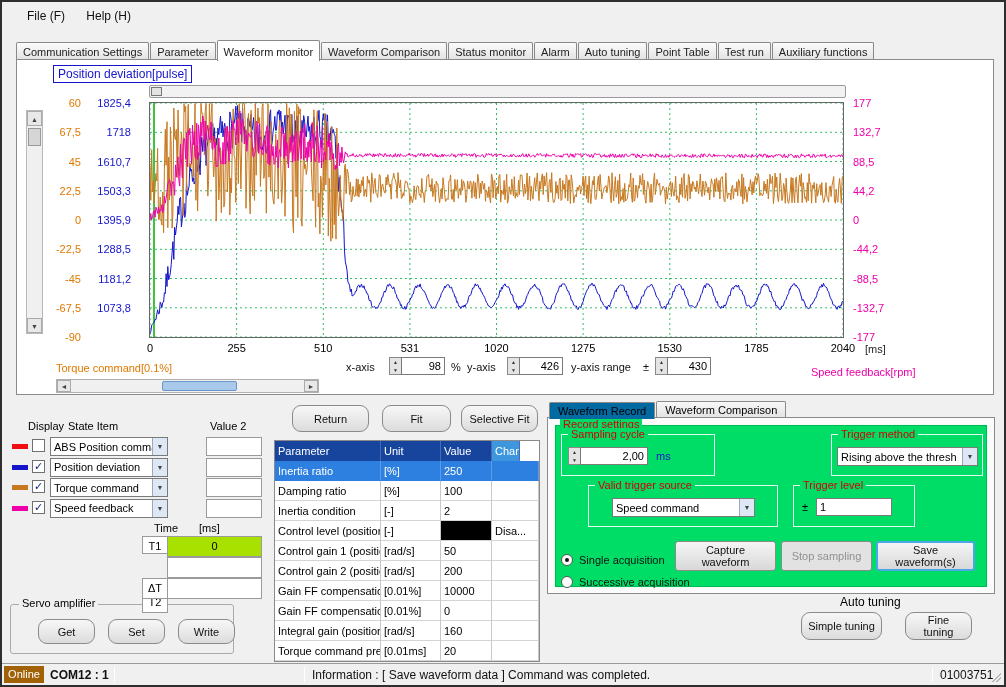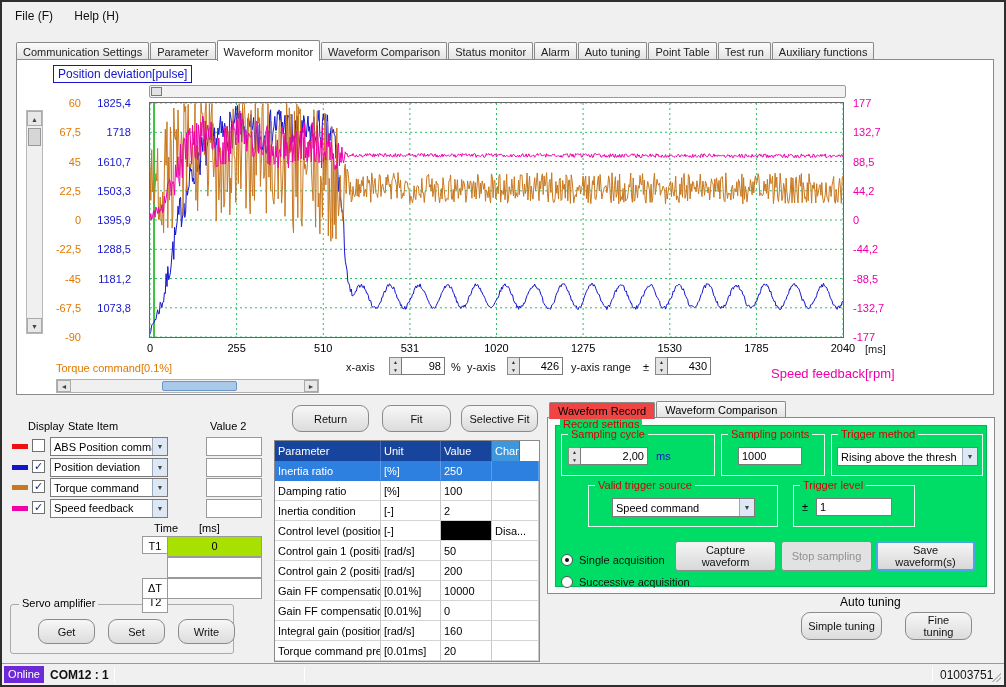--- a/index.html
+++ b/index.html
@@ -1,18 +1,18 @@
 <!DOCTYPE html>
 <html><head>
 <meta charset="utf-8">
 <style>
 *{box-sizing:border-box}
 body{margin:0;background:#9a9a9a;font-family:"Liberation Sans",sans-serif}
 .window{position:relative;width:1006px;height:687px;background:#f0f0f0;border:2px solid #2e2e2e;overflow:hidden}
-.menubar{height:30px;padding:5px 4px 0;font-size:12px;color:#111}
+.menubar{height:30px;padding:5px 16px 0;font-size:12px;color:#111}
 .menu-item{display:inline-block;padding:2px 9px;cursor:default}
 .tabstrip{position:absolute;left:14px;top:33px;right:14px;height:25px;display:flex;align-items:flex-end}
 .tab{font-size:11px;padding:3px 6px 2px;border:1px solid #898989;border-bottom:none;background:linear-gradient(#fcfcfc,#e2e2e2);margin-right:1px;border-radius:2px 2px 0 0;color:#222;white-space:nowrap}
 .tab.active{background:#fff;padding-top:5px;padding-bottom:3px;position:relative;z-index:3;margin-bottom:-1px}
 .chart-panel{position:absolute;left:14px;top:57px;width:978px;height:336px;background:#fff;border:1px solid #8a8a8a}
 .pd-label{position:absolute;left:36px;top:5px;font-size:12px;color:#1414cc;border:1px solid #1414cc;padding:1px 4px;background:#fff}
 .top-slider{position:absolute;left:132px;top:25px;width:697px;height:13px;background:#f2f2f2;border:1px solid #9a9a9a;border-radius:2px}
 .top-slider-thumb{position:absolute;left:1px;top:1px;width:11px;height:9px;background:#e2e2e2;border:1px solid #777}
 .vscroll{position:absolute;left:9px;top:50px;width:17px;height:224px;background:#f0f0f0;border:1px solid #b8b8b8}
 .vs-btn{position:absolute;left:0;width:15px;height:15px;font-size:7px;text-align:center;line-height:15px;color:#444;background:#e8e8e8;border:1px solid #aaa}
@@ -21,21 +21,21 @@
 .plot{position:absolute;left:132px;top:42px;width:695px;height:236px;border:1px solid #666;background:#fff}
 .plot svg{display:block}
 .axis-tick{position:absolute;font-size:11px;line-height:12px;white-space:nowrap}
 .x-unit{position:absolute;left:848px;top:283px;font-size:11px;color:#222}
 .clabel{position:absolute;top:301px;font-size:11px;color:#111;white-space:nowrap}
 .spinner{position:absolute;top:297px;height:18px;display:flex}
 .spin-btns{display:flex;flex-direction:column;width:12px;border:1px solid #8a8a8a;border-right:none;background:#e4e4e4}
 .spin-btns div{flex:1;font-size:5px;line-height:8px;text-align:center;color:#333}
 .spin-input{width:44px;height:18px;border:1px solid #7a7a7a;font:11px "Liberation Sans",sans-serif;text-align:right;padding:0 3px;background:#fff}
 .torque-label{position:absolute;left:39px;top:302px;font-size:11px}
-.speed-label{position:absolute;left:754px;top:306px;font-size:13px}
+.speed-label{position:absolute;left:794px;top:306px;font-size:11px}
 .hscroll{position:absolute;left:39px;top:319px;width:263px;height:14px;background:#f0f0f0;border:1px solid #b0b0b0}
 .hs-btn{position:absolute;top:0;width:14px;height:12px;font-size:7px;line-height:12px;text-align:center;background:#e8e8e8;border:1px solid #aaa;color:#444}
 .hs-btn.left{left:0}.hs-btn.right{right:0}
 .hs-thumb{position:absolute;left:105px;top:1px;width:75px;height:10px;background:#a9c9ea;border:1px solid #6a96c8;border-radius:2px}
 .lower{position:absolute;left:0;top:396px;width:1006px;height:268px;font-size:11px}
 .hdr-label{position:absolute;color:#000;white-space:nowrap}
 .dash{position:absolute;height:5px;width:16px}
 .cb{position:absolute;width:13px;height:13px;background:#fff;border:1px solid #707070;line-height:11px;text-align:center;font-size:11px;color:#14287a}
 .sel{position:absolute;height:19px;background:#fff;border:1px solid #7a7a7a;display:flex;align-items:center}
 .sel-text{flex:1;padding:0 3px;white-space:nowrap;overflow:hidden;font-size:11px}
@@ -47,36 +47,36 @@
 .btn{position:absolute;font:11px "Liberation Sans",sans-serif;background:linear-gradient(#f7f7f7,#dcdcdc);border:1px solid #8a8a8a;border-radius:9px;color:#111;text-align:center;cursor:default}
 .ptable{position:absolute;left:272px;top:42px;width:266px;border:1px solid #8a8a8a;background:#fff}
 .prow{display:flex;height:20px}
 .pcell{border-right:1px solid #c8c8c8;border-bottom:1px solid #d4d4d4;padding:3px 3px 0;white-space:nowrap;overflow:hidden;font-size:11px;line-height:14px}
 .pcell.ph{background:#17459e;color:#fff;border-right-color:#4a6ab8;border-bottom-color:#17459e}
 .pcell.ph-alt{background:#3e97dd;border-bottom-color:#3e97dd}
 .selrow .pcell{background:#2d7fe0;color:#fff;border-bottom-color:#2d7fe0;border-right-color:#5a9ce8}
 .pcell.blackcell{background:#000}
 .rp-tabs{position:absolute;left:547px;top:0;display:flex;align-items:flex-end;height:20px}
 .rp-tab{font-size:11px;padding:2px 8px;border:1px solid #8a8a8a;border-bottom:none;background:linear-gradient(#f8f8f8,#e2e2e2);border-radius:2px 2px 0 0;margin-right:1px;white-space:nowrap}
-.rp-tab.active{background:#ef4444;margin-bottom:-1px;position:relative;z-index:2}
+.rp-tab.active{background:#0369a1;margin-bottom:-1px;position:relative;z-index:2}
 .rp-body{position:absolute;left:545px;top:19px;width:448px;height:177px;background:#fbfbfb;border:1px solid #8a8a8a}
 .green{position:absolute;left:552px;top:26px;width:434px;height:164px;border:1px solid #effff4;box-shadow:inset 0 0 0 1px rgba(0,110,60,.35)}
 .grp{position:absolute;border:1px solid rgba(255,255,255,.9)}
 .grp-label{position:absolute;top:-7px;left:6px;padding:0 3px;font-size:11px;color:#d40000;line-height:12px;white-space:nowrap}
 .ginput{position:absolute;height:18px;border:1px solid #7a7a7a;background:#fff;font:11px "Liberation Sans",sans-serif;padding:0 3px}
 .gspin{position:absolute;display:flex;height:18px}
 .msu{position:absolute;font-size:11px;color:#1414cc}
 .radio-row{position:absolute;display:flex;align-items:center;font-size:11px;color:#111}
 .radio{width:12px;height:12px;border-radius:50%;background:#fff;border:1px solid #555;display:inline-block;position:relative;margin-right:6px}
 .radio.checked::after{content:"";position:absolute;left:3px;top:3px;width:4px;height:4px;border-radius:50%;background:#111}
 .gbtn{position:absolute;font:11px "Liberation Sans",sans-serif;background:linear-gradient(#f5f5f5,#d8d8d8);border:1px solid #8a8a8a;border-radius:3px;color:#111}
 .gbtn.disabled{color:#909090;background:#e2e2e2}
 .gbtn.focus{border:2px solid #49a7e8}
 .statusbar{position:absolute;left:0;bottom:0;width:100%;height:22px;background:#f0f0f0;border-top:1px solid #9a9a9a;font-size:12px;color:#111}
-.sb-online{position:absolute;left:2px;top:2px;height:17px;width:40px;background:#6d28d9;color:#fff;font-size:11px;line-height:17px;text-align:center}
+.sb-online{position:absolute;left:2px;top:2px;height:17px;width:40px;background:#a16207;color:#fff;font-size:11px;line-height:17px;text-align:center}
 .sb-port{position:absolute;left:48px;top:4px;font-weight:bold}
 .sb-sep{position:absolute;top:3px;bottom:3px;width:1px;background:#c4c4c4;border-right:1px solid #fff}
 .sb-msg{position:absolute;left:310px;top:4px;white-space:nowrap}
 .sb-code{position:absolute;left:938px;top:4px}
 .sb-grip{position:absolute;right:3px;bottom:3px;width:11px;height:11px;background:linear-gradient(135deg,transparent 55%,#b8b8b8 55%,#b8b8b8 65%,transparent 65%,transparent 75%,#b8b8b8 75%,#b8b8b8 85%,transparent 85%)}
 </style>
 </head>
 <body>
 
 <div class="window">
@@ -316,24 +316,20 @@
         <div class="gspin" style="left:6px;top:12px">
           <div class="spin-btns">
               <div>▲</div>
               <div>▼</div>
             </div>
           <input class="ginput" style="position: static; width: 68px; text-align: right;" value="2,00">
         </div>
         <span class="msu" style="left:94px;top:15px">ms</span>
       </div>
 
-      <div class="grp" style="left:166px;top:9px;width:104px;height:42px">
-        <div class="grp-label" style="background: rgb(0, 221, 102);">Sampling points</div>
-        <input class="ginput" style="left: 16px; top: 12px; width: 64px;" value="1000">
-      </div>
 
       <div class="grp" style="left:276px;top:9px;width:152px;height:42px">
         <div class="grp-label" style="background: rgb(0, 221, 102);">Trigger method</div>
         <div class="sel" style="left:5px;top:12px;width:141px">
           <span class="sel-text">Rising above the thresh</span>
           <span class="sel-arrow">▼</span>
         </div>
       </div>
 
       <div class="grp" style="left:33px;top:60px;width:190px;height:42px">
@@ -401,18 +397,19 @@
       <div class="tcell" style="left: 165px; top: 159px; width: 95px; height: 21px;"></div>
       <div class="tcell" style="left: 140px; top: 180px; width: 26px; height: 21px;">ΔT</div>
       <div class="tcell" style="left: 165px; top: 180px; width: 95px; height: 21px;"></div>
     </div>
 
   <div class="statusbar">
     <div class="sb-online">Online</div>
     <span class="sb-port">COM12 : 1</span>
     <div class="sb-sep" style="left:112px"></div>
     <div class="sb-sep" style="left:302px"></div>
+    <span class="sb-msg">Information : [ Save waveform data ] Command was completed.</span>
     <div class="sb-sep" style="left:930px"></div>
     <span class="sb-code">01003751</span>
     <div class="sb-grip"></div>
   </div>
 
 </div>
 
 </body></html>

